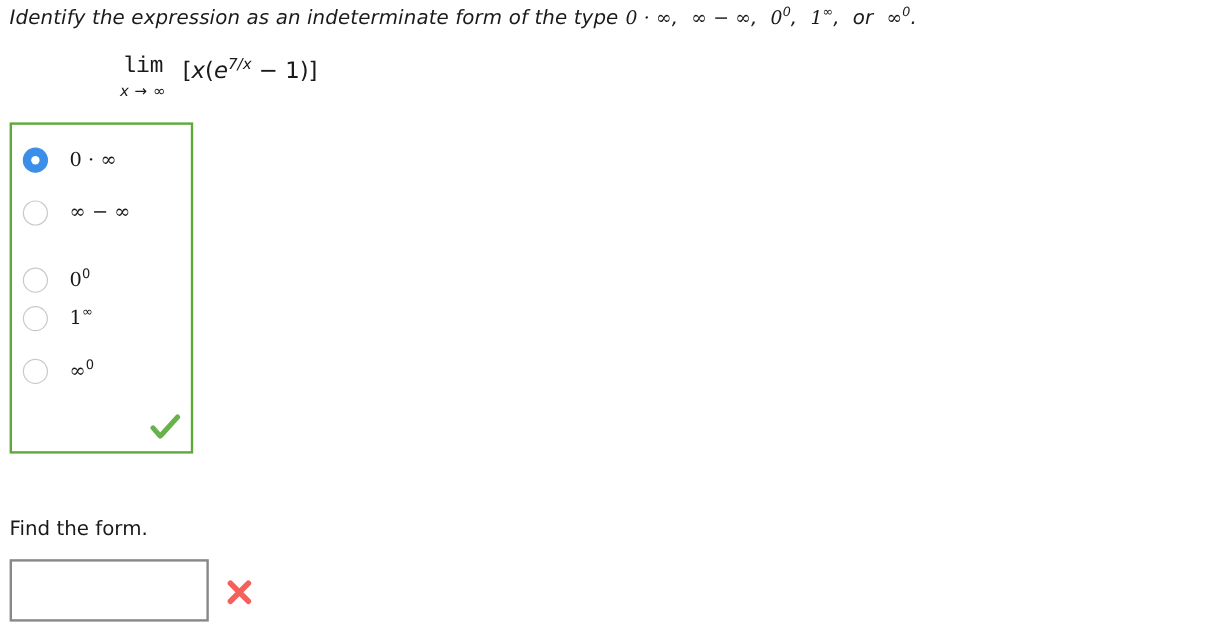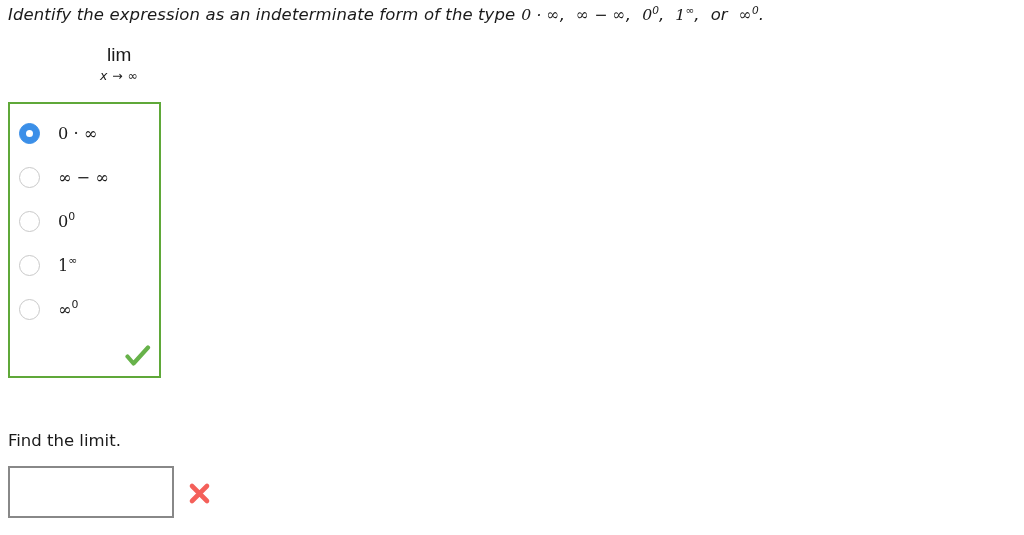--- a/index.html
+++ b/index.html
@@ -52,21 +52,21 @@
   }
   .lim-block {
     display: inline-block;
     text-align: center;
     vertical-align: middle;
     position: relative;
   }
   .lim-word {
     display: block;
     font-size: 19px;
-    font-family: Liberation Sans, sans-serif;
+    font-family: Liberation Mono, monospace;
   }
   .lim-sub {
     display: block;
     font-size: 12.5px;
     font-style: italic;
     margin-top: -1px;
     letter-spacing: 0.4px;
   }
   .lim-body {
     display: inline-block;
@@ -98,21 +98,21 @@
   .option-row {
     position: absolute;
     left: 9px;
     display: flex;
     align-items: center;
     height: 26px;
     cursor: pointer;
   }
   .option-row.r0 { top: 16px; }
   .option-row.r1 { top: 60px; }
-  .option-row.r2 { top: 104px; justify-content: center; }
+  .option-row.r2 { top: 116px; justify-content: center; }
   .option-row.r3 { top: 148px; }
   .option-row.r4 { top: 192px; }
 
   .radio {
     width: 21px;
     height: 21px;
     border-radius: 50%;
     border: 1.5px solid #c9c9c9;
     background: #ffffff;
     box-sizing: border-box;
@@ -191,21 +191,21 @@
 <body>
 
 <div class="prompt">
   <span>Identify the expression as an indeterminate form of the type</span><span class="forms"><span class="form-item"><span class="inf">0 · ∞</span><sup class="exp"></sup><span>,</span></span><span class="sep"></span><span class="form-item"><span class="inf">∞ − ∞</span><sup class="exp"></sup><span>,</span></span><span class="sep"></span><span class="form-item"><span class="inf">0</span><sup class="exp">0</sup><span>,</span></span><span class="sep"></span><span class="form-item"><span class="inf">1</span><sup class="exp">∞</sup><span>,</span></span><span class="sep"></span><span>or</span><span class="sep"></span><span class="form-item"><span class="inf">∞</span><sup class="exp">0</sup><span>.</span></span></span>
 </div>
 
 <div class="limit-expr">
   <span class="lim-block">
     <span class="lim-word">lim</span>
     <span class="lim-sub">x → ∞</span>
-  </span>
+  </span><span class="lim-body"><span>[</span><i>x</i><span>(</span><i>e</i><sup>7/x</sup><span> − 1</span><span>)</span><span>]</span></span>
 </div>
 
 <div class="options-box">
 
   <div class="option-row r0">
     <span class="radio checked"></span>
     <span class="option-label"><span class="inf">0 · ∞</span><sup></sup></span>
   </div>
 
   <div class="option-row r1">
@@ -228,21 +228,21 @@
     <span class="option-label"><span class="inf">∞</span><sup>0</sup></span>
   </div>
 
   <span class="checkmark">
     <svg width="26" height="24" viewBox="0 0 26 24" xmlns="http://www.w3.org/2000/svg">
       <path d="M2.5 12.5 L8.5 19.5 L23 3.5" stroke="#67b24a" stroke-width="4.2" fill="none" stroke-linecap="round" stroke-linejoin="round"></path>
     </svg>
   </span>
 </div>
 
-<div class="find-label">Find the limit.</div>
+<div class="find-label">Find the form.</div>
 
 <input class="answer-input" type="text" value="" style="">
 
 <span class="xmark">
   <svg width="25" height="25" viewBox="0 0 25 25" xmlns="http://www.w3.org/2000/svg">
     <path d="M5 5 L20 20 M20 5 L5 20" stroke="#f4605a" stroke-width="4.6" fill="none" stroke-linecap="round"></path>
   </svg>
 </span>
 
 </body></html>

